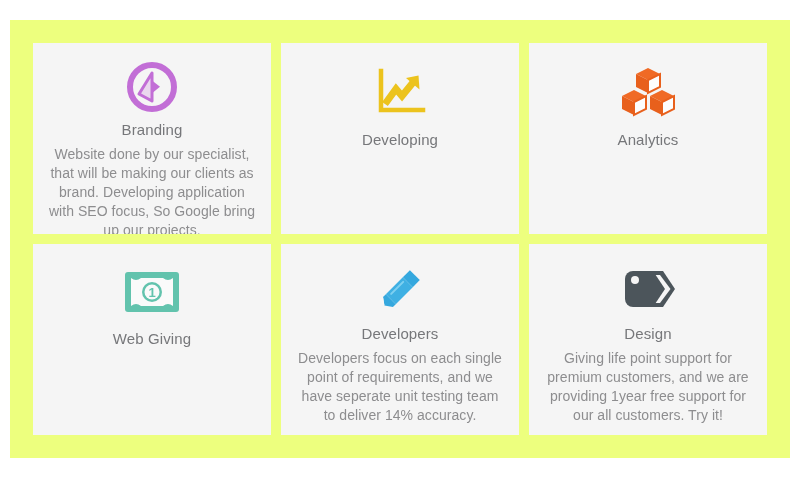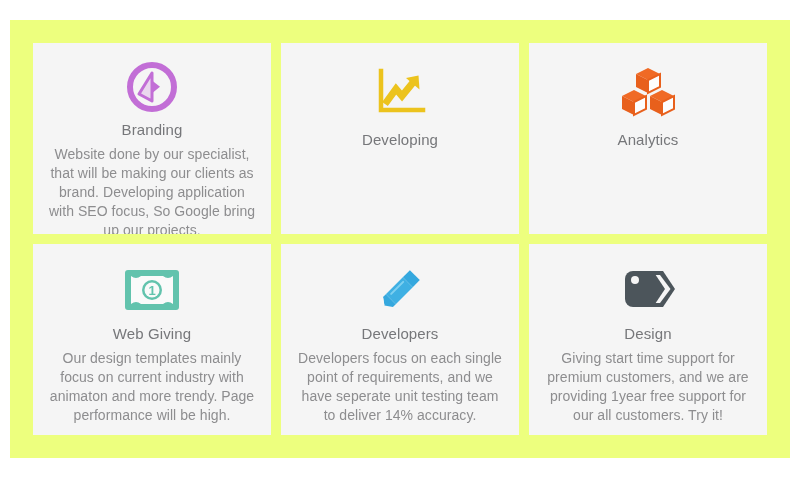--- a/index.html
+++ b/index.html
@@ -143,21 +143,20 @@
       <div class="card-icon">
         <svg width="56" height="44" viewBox="0 0 56 44">
           <rect x="1" y="2" width="54" height="40" rx="3" fill="#62c3ad"></rect>
           <path d="M7 8 Q12 12 17 8 L39 8 Q44 12 49 8 L49 36 Q44 32 39 36 L17 36 Q12 32 7 36 Z" fill="#fafafa"></path>
           <circle cx="28" cy="22" r="10" fill="#62c3ad"></circle>
           <circle cx="28" cy="22" r="7.5" fill="#fafafa"></circle>
           <text x="28" y="27" text-anchor="middle" font-family="'Liberation Sans', sans-serif" font-size="13" font-weight="bold" fill="#62c3ad">1</text>
         </svg>
       </div>
       <div class="card-title">Web Giving</div>
-      <div class="card-body">Our design templates mainly focus on current industry with animaton and more trendy. Page performance will be high.</div>
     </div>
 
     <div class="card row2">
       <div class="card-icon">
         <svg width="50" height="50" viewBox="0 0 50 50">
           <g transform="rotate(45 25 25)">
             <path d="M18 4 L32 4 L32 14 L18 14 Z" fill="#35a8de"></path>
             <path d="M18 14 L32 14 L32 38 L18 38 Z" fill="#3fb0e3"></path>
             <path d="M21.5 17 L21.5 34" stroke="#7fd0f0" stroke-width="2" stroke-linecap="round"></path>
             <path d="M18 38 L32 38 L32 42 L25 47 L18 42 Z" fill="#35a8de"></path>
@@ -174,17 +173,17 @@
         <svg width="58" height="50" viewBox="0 0 58 50">
 
           <path d="M24 6 L44 6 L56 24 L44 42 L24 42 Z" fill="#4c555b"></path>
           <path d="M27 10 L41 10 L51.5 24 L41 38 L27 38 Z" fill="#f5f5f5"></path>
 
           <path d="M14 6 L34 6 L46 24 L34 42 L14 42 A8 8 0 0 1 6 34 L6 14 A8 8 0 0 1 14 6 Z" fill="#4c555b"></path>
           <circle cx="16" cy="15" r="4" fill="#f5f5f5"></circle>
         </svg>
       </div>
       <div class="card-title">Design</div>
-      <div class="card-body">Giving start time support for premium customers, and we are providing 1year free support for our all customers. Try it!</div>
+      <div class="card-body">Giving life point support for premium customers, and we are providing 1year free support for our all customers. Try it!</div>
     </div>
 
   </div>
 </div>
 
 </body></html>

